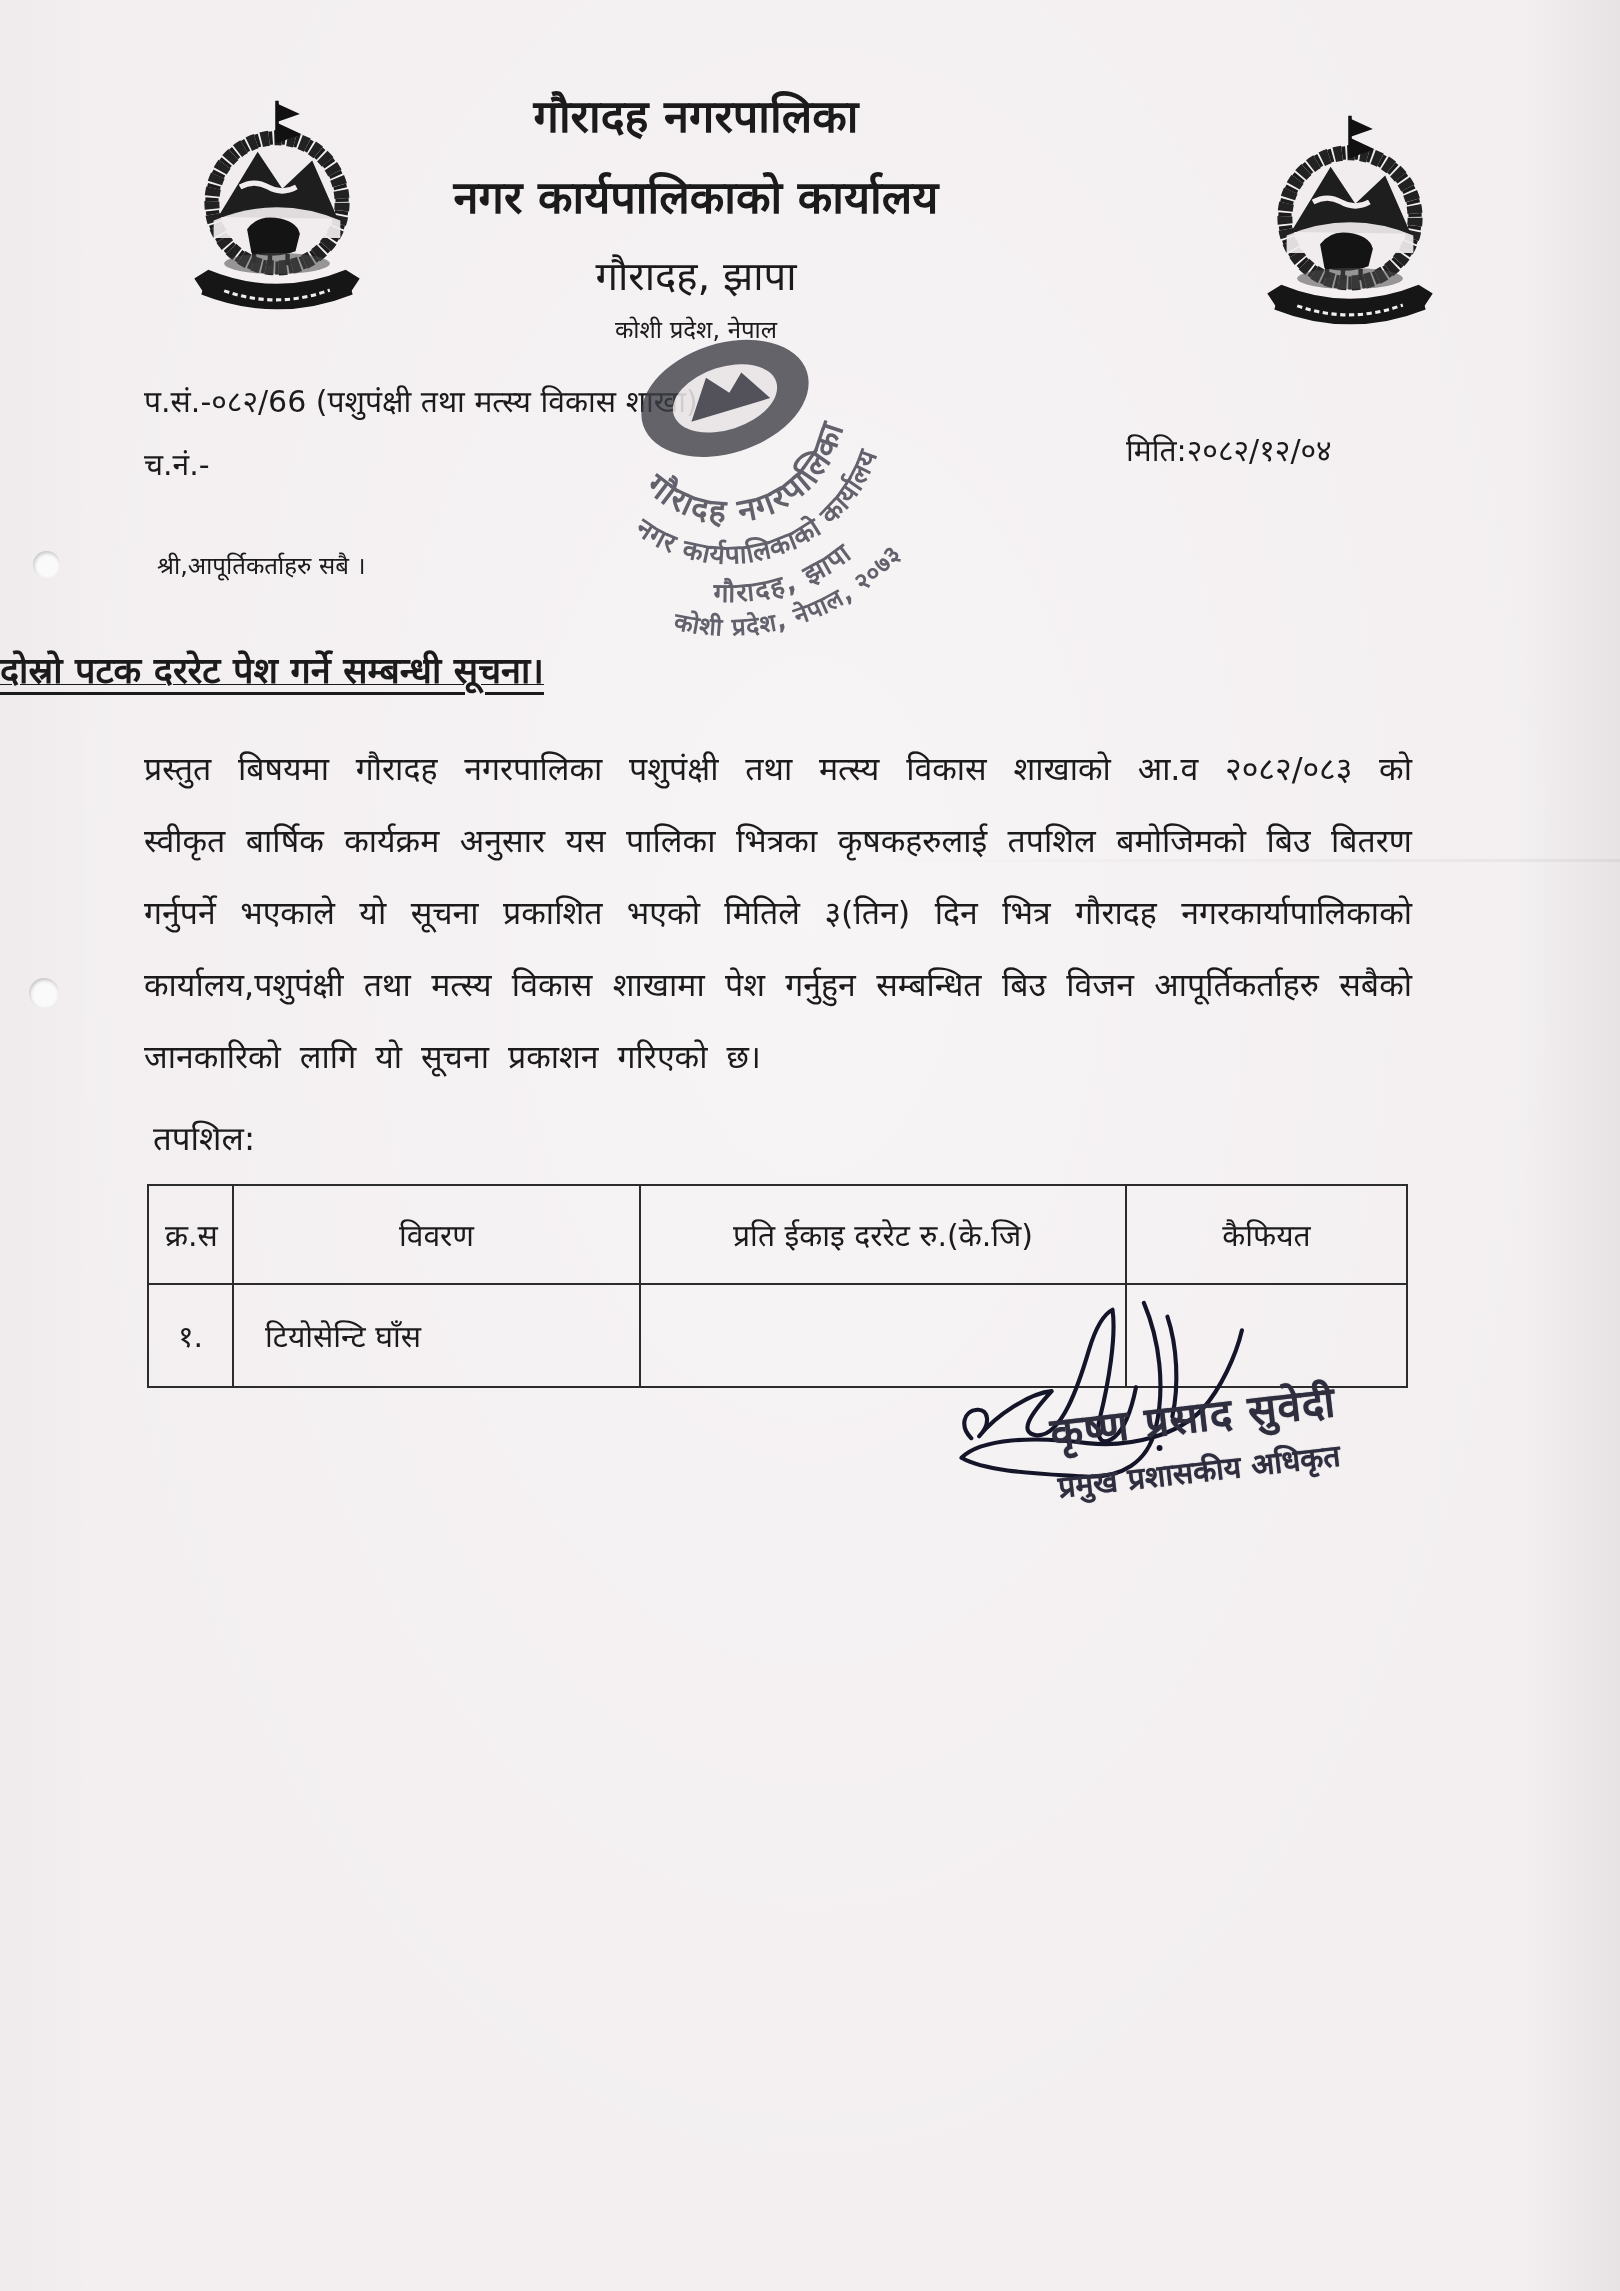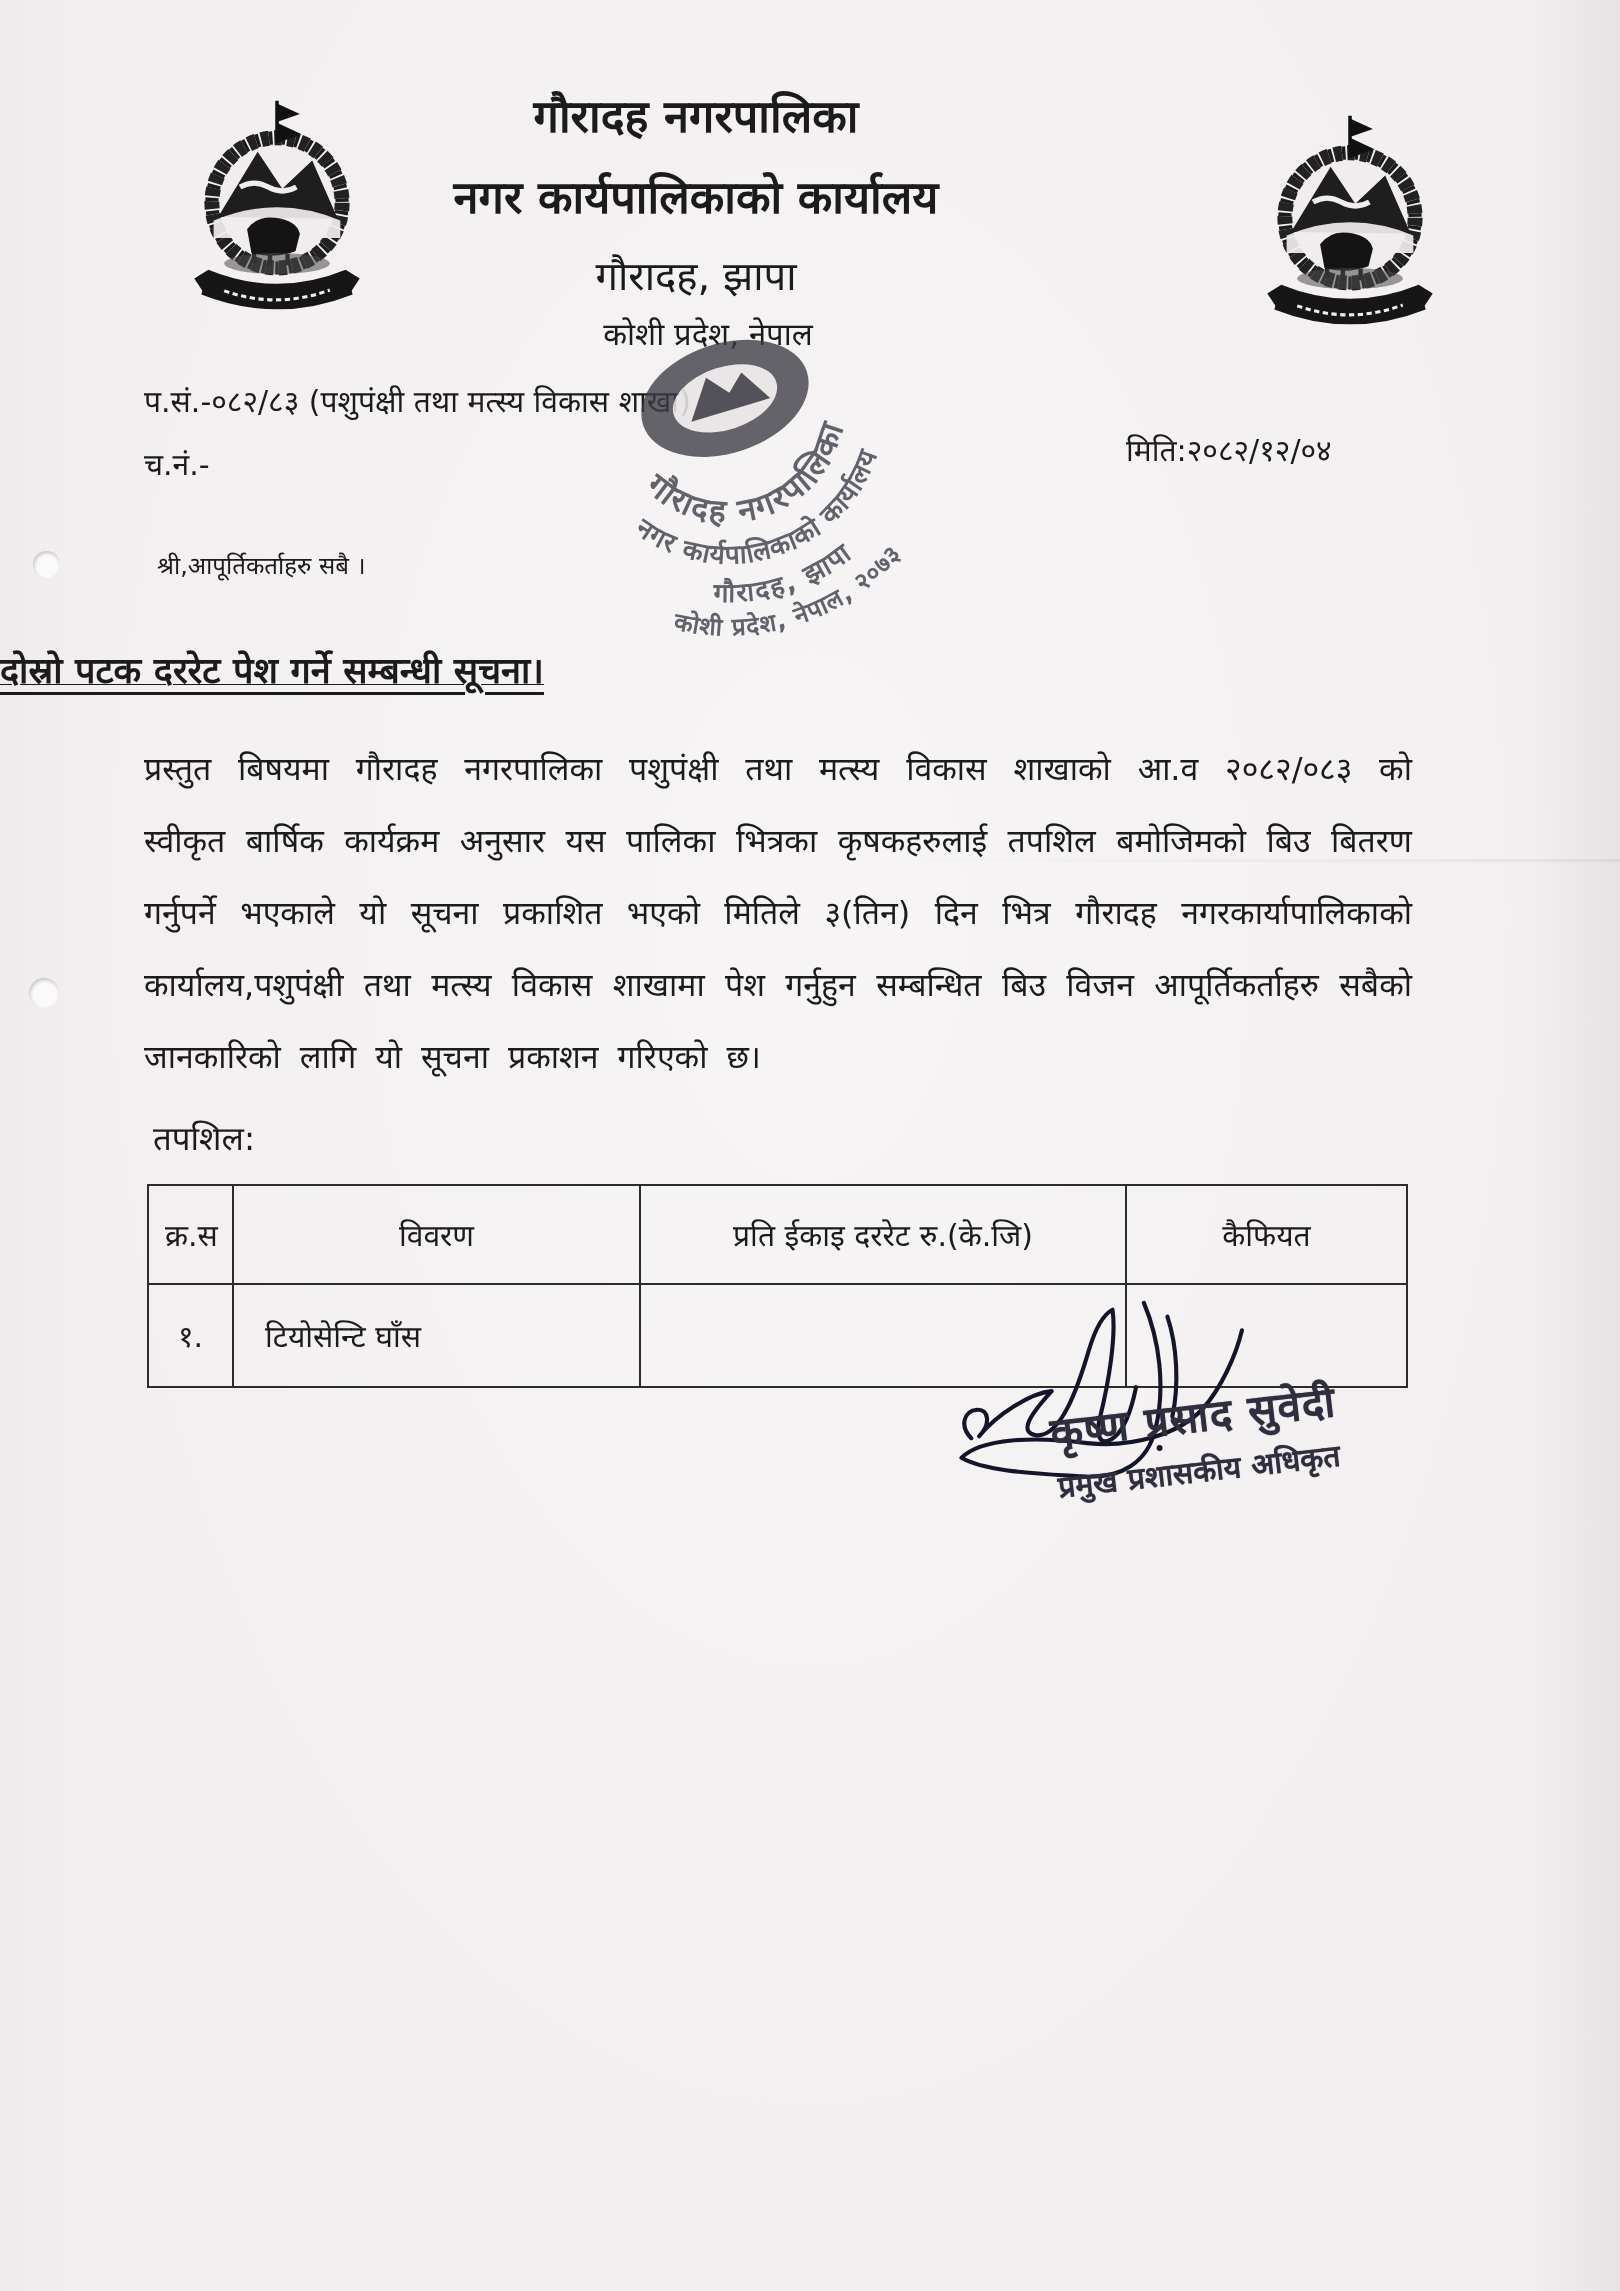--- a/index.html
+++ b/index.html
@@ -13,21 +13,21 @@
     overflow:hidden;
     font-family:"DejaVu Sans", sans-serif;
     color:#1b1b1b;
   }
   .abs{position:absolute;}
   
   .hdr{left:0;top:0;width:1392px;text-align:center;}
   .hdr-line1{position:absolute;left:0;top:84px;width:100%;font-size:45px;font-weight:bold;}
   .hdr-line2{position:absolute;left:0;top:165px;width:100%;font-size:45px;font-weight:bold;}
   .hdr-line3{position:absolute;left:0;top:247px;width:100%;font-size:40px;}
-  .hdr-line4{position:absolute;left:12px;top:312px;width:100%;font-size:31px;}
+  .hdr-line4{position:absolute;left:0;top:312px;width:100%;font-size:24px;}
   .emblem{width:176px;height:245px;}
   .emblem-left{left:189px;top:83px;}
   .emblem-right{left:1262px;top:98px;}
   
   .ref-no{left:144px;top:380px;font-size:30px;}
   .dispatch-no{left:144px;top:443px;font-size:30px;}
   .date{left:1096px;top:429px;font-size:30px;margin-left:30px;}
   
   .round-stamp{left:578px;top:333px;width:412px;height:323px;opacity:.88;}
   
@@ -85,21 +85,21 @@
       <use href="#emblem"></use>
     </svg>
 
   <div class="abs hdr">
     <div class="hdr-line1">गौरादह नगरपालिका</div>
     <div class="hdr-line2">नगर कार्यपालिकाको कार्यालय</div>
     <div class="hdr-line3">गौरादह, झापा</div>
     <div class="hdr-line4">कोशी प्रदेश, नेपाल</div>
   </div>
 
-  <div class="abs ref-no">प.सं.-०८२/८३ (पशुपंक्षी तथा मत्स्य विकास शाखा)</div>
+  <div class="abs ref-no">प.सं.-०८२/66 (पशुपंक्षी तथा मत्स्य विकास शाखा)</div>
   <div class="abs dispatch-no">च.नं.-</div>
   <div class="abs date">मिति:२०८२/१२/०४</div>
 
   <svg class="abs round-stamp" viewBox="0 0 420 330">
     <defs>
       <path id="arc1" d="M 62 91 A 120 120 0 0 0 298 91"></path>
       <path id="arc2" d="M 25 111 A 160 160 0 0 0 335 111"></path>
       <path id="arc3" d="M 16 185 A 200 200 0 0 0 344 185"></path>
       <path id="arc4" d="M 14 236 A 235 235 0 0 0 346 236"></path>
     </defs>

